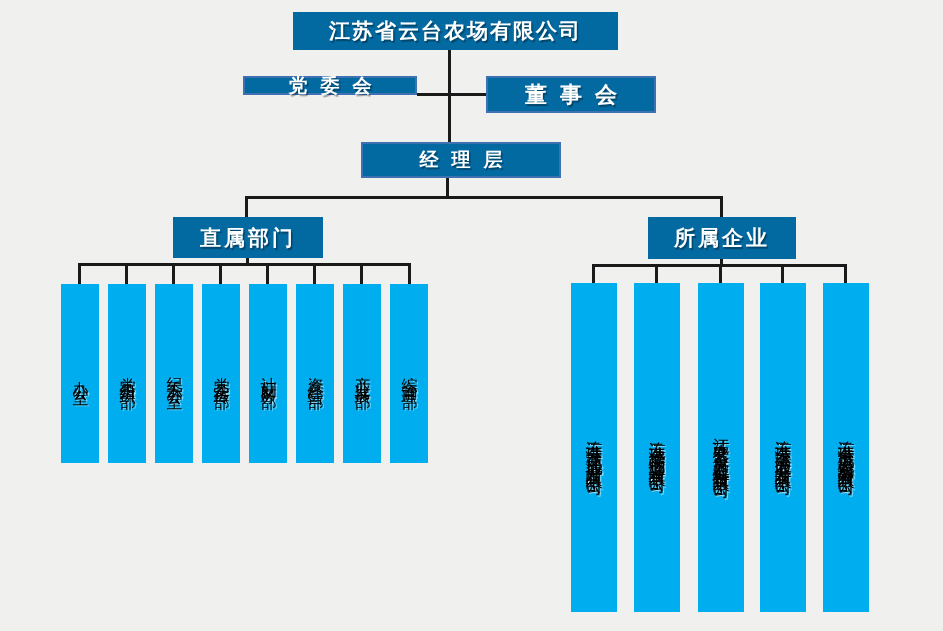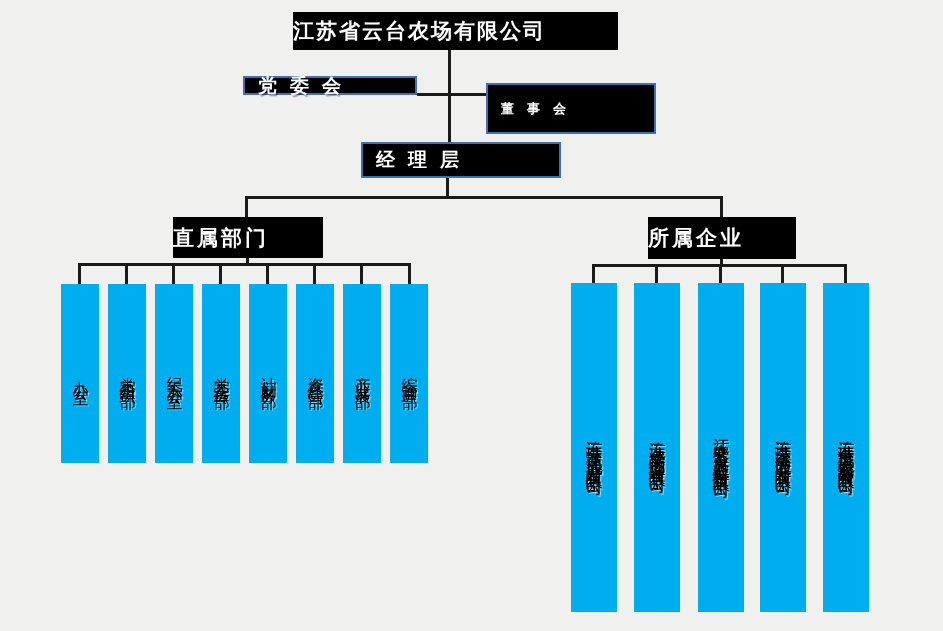--- a/index.html
+++ b/index.html
@@ -15,36 +15,36 @@
     overflow: hidden;
   }
   
   .line {
     position: absolute;
     background: #1a1a1a;
   }
   
   .bluebox {
     position: absolute;
-    background: #000000;
+    background: #0369a1;
     color: #ffffff;
     display: flex;
     align-items: center;
-    justify-content: flex-start;
+    justify-content: center;
     font-weight: bold;
     text-shadow: 1.5px 1.5px 1px rgba(0,0,0,0.35);
     box-sizing: border-box;
     white-space: nowrap;
   }
   .bordered {
     border: 2px solid #3e70b2;
   }
   .root-box      { left: 293px; top: 12px;  width: 325px; height: 38px; font-size: 21px; letter-spacing: 2px; }
   .party-box     { left: 243px; top: 76px;  width: 174px; height: 19px; font-size: 19px; letter-spacing: 13px; text-indent: 13px; }
-  .board-box     { left: 486px; top: 76px;  width: 170px; height: 51px; font-size: 13px; letter-spacing: 13px; text-indent: 13px; margin-top: 7px; }
+  .board-box     { left: 486px; top: 76px;  width: 170px; height: 37px; font-size: 22px; letter-spacing: 13px; text-indent: 13px; }
   .mgmt-box      { left: 361px; top: 142px; width: 200px; height: 36px; font-size: 19px; letter-spacing: 13px; text-indent: 13px; }
   .leftbranch-box  { left: 173px; top: 217px; width: 150px; height: 41px; font-size: 21px; letter-spacing: 3px; }
   .rightbranch-box { left: 648px; top: 217px; width: 148px; height: 42px; font-size: 21px; letter-spacing: 3px; }
   
   .col {
     position: absolute;
     background: #00aeef;
     display: flex;
     align-items: center;
     justify-content: center;

